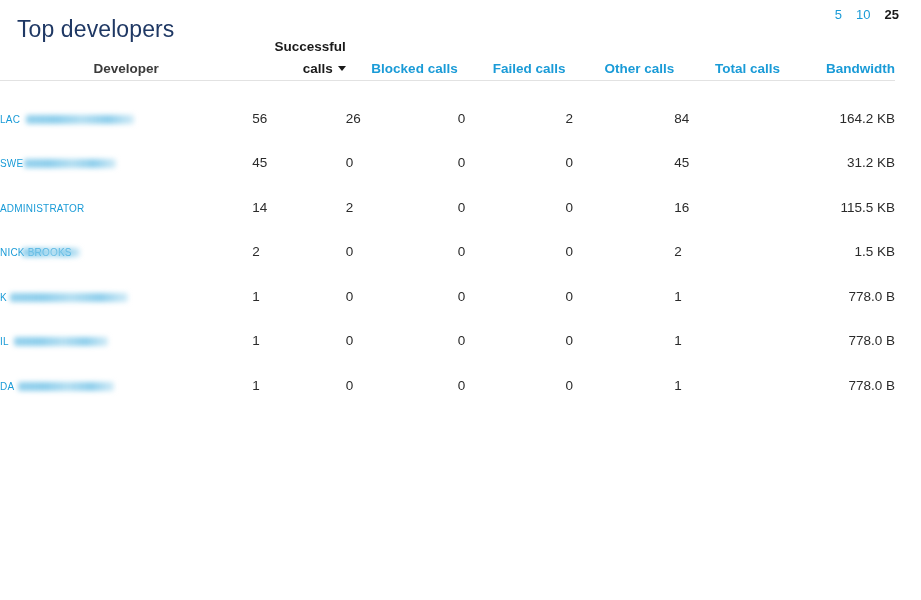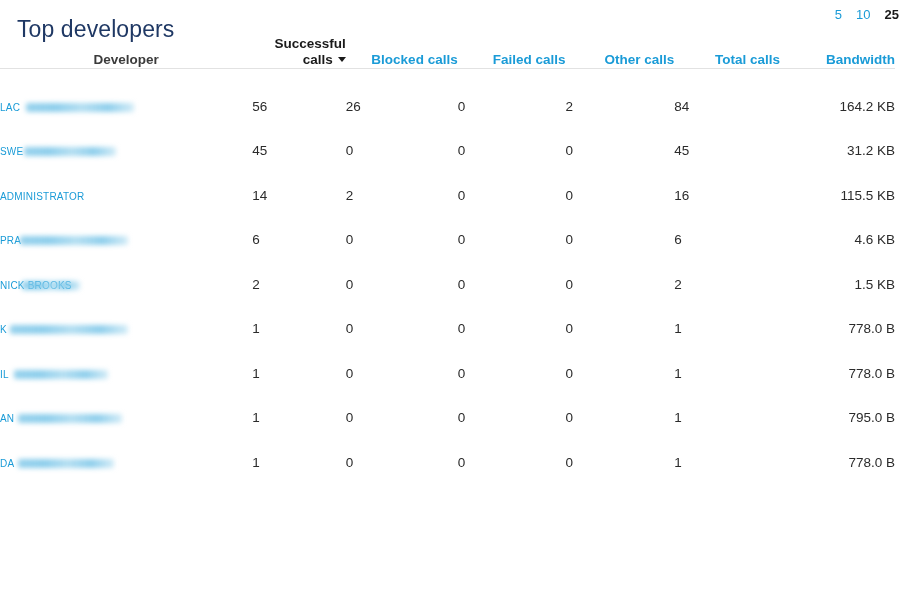--- a/index.html
+++ b/index.html
@@ -65,21 +65,21 @@
     padding: 0;
     vertical-align: bottom;
   }
 
   thead th {
     font-size: 13.5px;
     font-weight: bold;
     padding-bottom: 8px;
     border-bottom: 1px solid #e2e2e2;
     vertical-align: bottom;
-    line-height: 16px;
+    line-height: 22px;
   }
   th.col-dev {
     text-align: center;
     padding-left: 18px;
     color: #3b3b3b;
     width: 248px;
   }
   th.col-num, th.col-bw {
     text-align: right;
     color: #1a9bd7;
@@ -210,29 +210,20 @@
       <tr>
         <td class="dev"><span class="devlink">ADMINISTRATOR</span></td>
         <td class="num">14</td>
         <td class="num">2</td>
         <td class="num">0</td>
         <td class="num">0</td>
         <td class="num">16</td>
         <td class="bw">115.5 KB</td>
       </tr>
       <tr>
-        <td class="dev"><span class="devlink redacted">PRA<span class="smear" style="left: 20px; width: 108px;"></span></span></td>
-        <td class="num">6</td>
-        <td class="num">0</td>
-        <td class="num">0</td>
-        <td class="num">0</td>
-        <td class="num">6</td>
-        <td class="bw">4.6 KB</td>
-      </tr>
-      <tr>
         <td class="dev"><span class="devlink redacted">NICK BROOKS<span class="smear" style="left: 22px; width: 58px;"></span></span></td>
         <td class="num">2</td>
         <td class="num">0</td>
         <td class="num">0</td>
         <td class="num">0</td>
         <td class="num">2</td>
         <td class="bw">1.5 KB</td>
       </tr>
       <tr>
         <td class="dev"><span class="devlink redacted">K<span class="smear" style="left: 10px; width: 118px;"></span></span></td>
@@ -244,29 +235,20 @@
         <td class="bw">778.0 B</td>
       </tr>
       <tr>
         <td class="dev"><span class="devlink redacted">IL<span class="smear" style="left: 14px; width: 94px;"></span></span></td>
         <td class="num">1</td>
         <td class="num">0</td>
         <td class="num">0</td>
         <td class="num">0</td>
         <td class="num">1</td>
         <td class="bw">778.0 B</td>
-      </tr>
-      <tr>
-        <td class="dev"><span class="devlink redacted">AN<span class="smear" style="left: 18px; width: 104px;"></span></span></td>
-        <td class="num">1</td>
-        <td class="num">0</td>
-        <td class="num">0</td>
-        <td class="num">0</td>
-        <td class="num">1</td>
-        <td class="bw">795.0 B</td>
       </tr>
       <tr>
         <td class="dev"><span class="devlink redacted">DA<span class="smear" style="left: 18px; width: 96px;"></span></span></td>
         <td class="num">1</td>
         <td class="num">0</td>
         <td class="num">0</td>
         <td class="num">0</td>
         <td class="num">1</td>
         <td class="bw">778.0 B</td>
       </tr>

